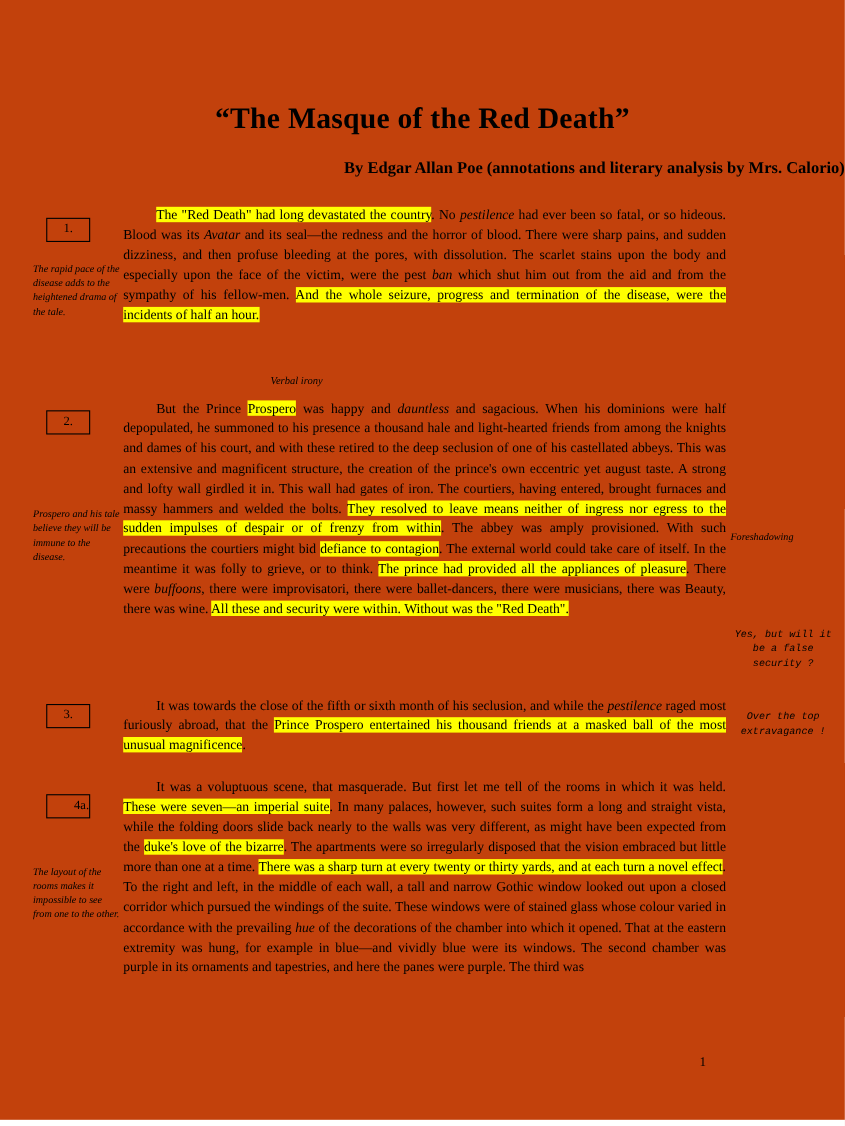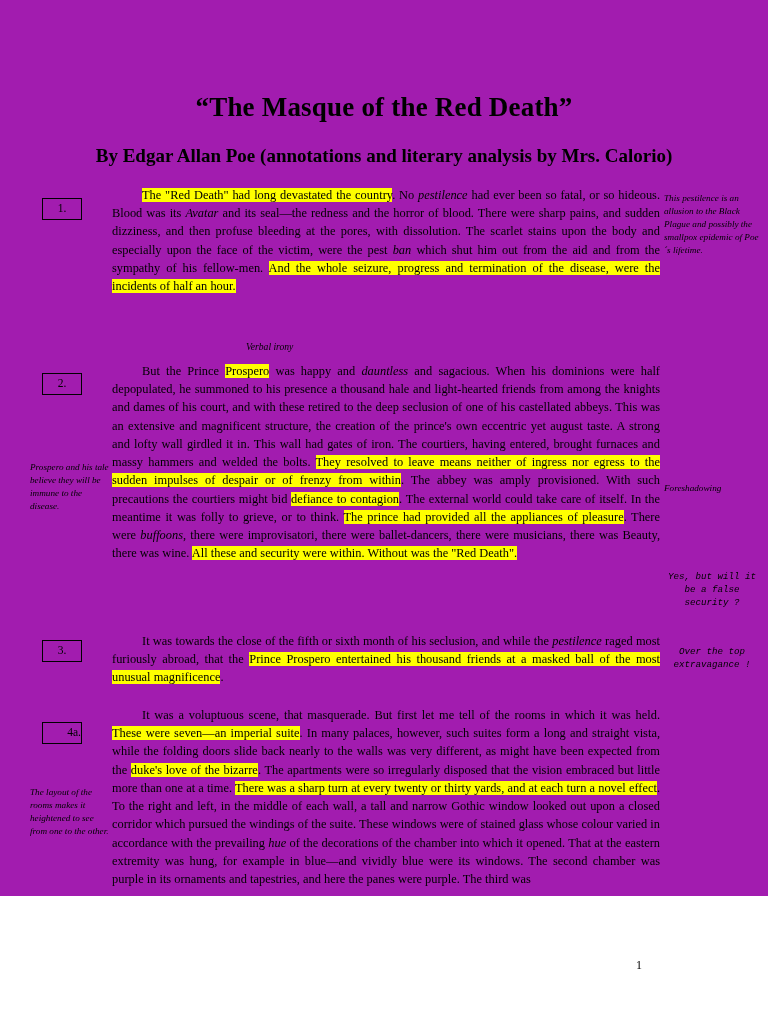--- a/index.html
+++ b/index.html
@@ -11,42 +11,42 @@
     width: 768px;
     height: 1024px;
     position: relative;
     font-family: "Liberation Serif", "DejaVu Serif", serif;
     color: #000000;
     overflow: hidden;
   }
   .page {
     position: relative;
     width: 768px;
-    height: 896px;
-    background: #a21caf;
+    height: 1018px;
+    background: #c2410c;
   }
 
   
   .doc-title {
     position: absolute;
     top: 92px;
     left: 0;
     width: 768px;
     text-align: center;
     font-size: 27px;
     font-weight: bold;
     letter-spacing: 0.2px;
   }
   .doc-byline {
     position: absolute;
     top: 145px;
     left: 0;
     width: 768px;
-    text-align: center;
-    font-size: 19px;
+    text-align: right;
+    font-size: 15px;
     font-weight: bold;
   }
 
   
   .left-col {
     position: absolute;
     left: 30px;
     width: 80px;
     font-style: italic;
     font-size: 9.2px;
@@ -113,24 +113,24 @@
 <div class="page">
 
   <div class="doc-title">“The Masque of the Red Death”</div>
   <div class="doc-byline">By  Edgar Allan Poe (annotations and literary analysis by Mrs. Calorio)</div>
 
   <div class="num-box" style="top:198px;">1.</div>
   <div class="num-box" style="top:373px;">2.</div>
   <div class="num-box" style="top:640px;">3.</div>
   <div class="num-box" style="top:722px;text-align:right;">4a.</div>
 
+  <div class="left-col" style="top:238px;">The rapid pace of the disease adds to the heightened drama of the tale.</div>
   <div class="left-col" style="top:461px;">Prospero and his tale believe they will be immune to the disease.</div>
-  <div class="left-col" style="top:786px;">The layout of the rooms makes it heightened to see from one to the other.</div>
+  <div class="left-col" style="top:786px;">The layout of the rooms makes it impossible to see from one to the other.</div>
 
-  <div class="right-col" style="top:192px;">This pestilence is an allusion to the Black Plague and possibly the smallpox epidemic of Poe´s lifetime.</div>
   <div class="right-col" style="top:482px;">Foreshadowing</div>
   <div class="right-col centered" style="top:570px;">Yes, but will it be a false security ?</div>
   <div class="right-col centered" style="top:645px;">Over the top extravagance !</div>
 
   <div class="inline-note" style="left:246px; top:341px;">Verbal irony</div>
 
   <div class="body-col" style="top:186px;">
     <p><span class="hl">The "Red Death" had long devastated the country</span>. No <span class="bi">pestilence</span> had ever been so fatal, or so hideous. Blood was its <span class="it">Avatar</span> and its seal—the redness and the horror of blood. There were sharp pains, and sudden dizziness, and then profuse bleeding at the pores, with dissolution. The scarlet stains upon the body and especially upon the face of the victim, were the pest <span class="bi">ban</span> which shut him out from the aid and from the sympathy of his fellow-men. <span class="hl">And the whole seizure, progress and termination of the disease, were the incidents of half an hour.</span></p>
   </div>
 

